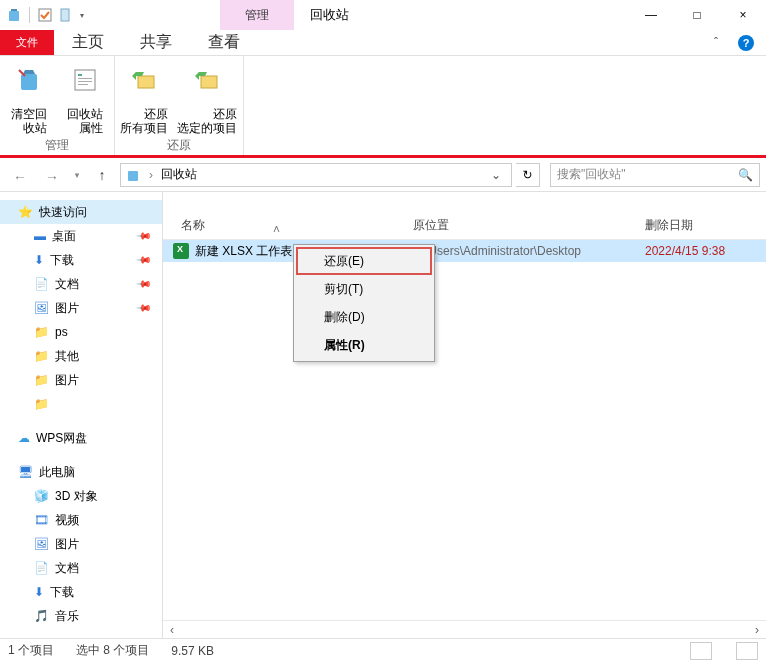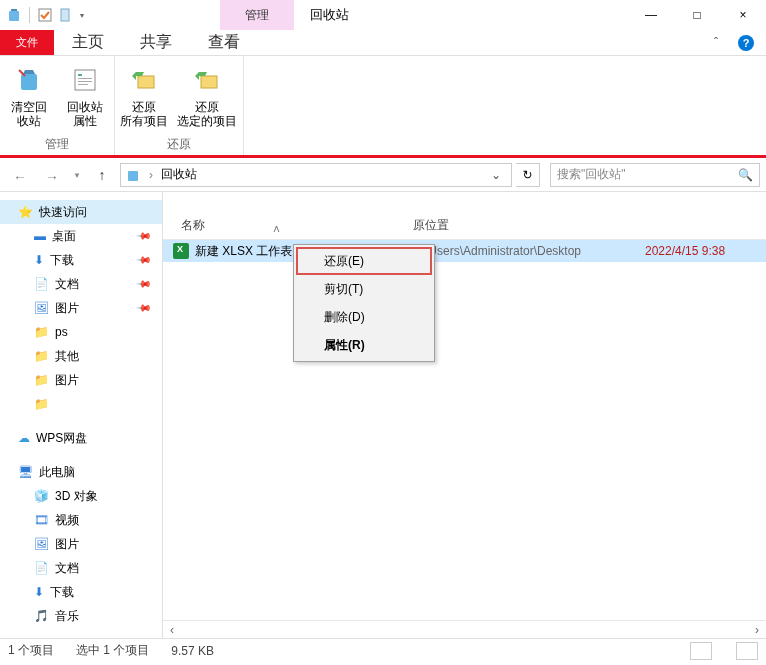--- a/index.html
+++ b/index.html
@@ -28,21 +28,21 @@
 .tabstrip .help { padding: 0 12px; display: flex; align-items: center; }
 .help-circle { width: 16px; height: 16px; border-radius: 50%; background: #0078d7; color: #fff; display: flex; align-items: center; justify-content: center; font-size: 11px; font-weight: bold; }
 
 
 .ribbon { height: 102px; border-bottom: 3px solid #e81123; background: #fff; display: flex; }
 .ribbon-group { display: flex; flex-direction: column; padding: 4px 6px 2px; border-right: 1px solid #e3e3e3; }
 .ribbon-group .items { flex: 1; display: flex; gap: 10px; }
 .ribbon-group .label { text-align: center; color: #666; font-size: 12px; padding-top: 2px; }
 .rib-btn { display: flex; flex-direction: column; align-items: center; width: 46px; padding-top: 4px; }
 .rib-btn .icon { width: 32px; height: 32px; display: flex; align-items: center; justify-content: center; }
-.rib-btn .text { text-align: center; line-height: 14px; margin-top: 4px; }
+.rib-btn .text { text-align: right; line-height: 14px; margin-top: 11px; }
 
 
 .navbar { height: 34px; display: flex; align-items: center; padding: 0 6px; gap: 4px; border-bottom: 1px solid #e0e0e0; }
 .navbtn { width: 28px; height: 28px; display: flex; align-items: center; justify-content: center; color: #888; font-size: 14px; }
 .navbtn.enabled { color: #333; }
 .addr { flex: 1; height: 24px; border: 1px solid #ccc; display: flex; align-items: center; padding: 0 4px; gap: 4px; }
 .addr .chev { color: #888; padding: 0 4px; }
 .addr .dd { margin-left: auto; color: #555; padding: 0 6px; }
 .refresh { width: 24px; height: 24px; border: 1px solid #ccc; border-left: none; display: flex; align-items: center; justify-content: center; }
 .searchbox { width: 210px; height: 24px; border: 1px solid #ccc; margin-left: 6px; display: flex; align-items: center; padding: 0 6px; color: #888; }
@@ -291,20 +291,21 @@
       </div>
     <div class="side-item level2">
         <span style="color:#2e7cd6;">🎵</span>
         <span>音乐</span>
       </div>
   </div>
   <div class="main">
     <div class="cols">
       <div class="col name">名称</div>
       <div class="col loc">原位置</div>
+      <div class="col date">删除日期</div>
     </div>
     <div class="rows">
       <div class="row">
         <div class="cell name">
             <span class="xls-ico"></span>
             <span>新建 XLSX 工作表</span>
           </div>
         <div class="cell loc">C:\Users\Administrator\Desktop</div>
         <div class="cell date">2022/4/15 9:38</div>
       </div>
@@ -319,18 +320,18 @@
     <div class="scroll-h">
       <div class="arrow">‹</div>
       <div class="track"></div>
       <div class="arrow">›</div>
     </div>
   </div>
 </div>
 
 <div class="statusbar">
   <span>1 个项目</span>
-  <span>选中 1 个项目</span>
+  <span>选中 8 个项目</span>
   <span>9.57 KB</span>
   <div class="spacer"></div>
   <div class="viewbtn"></div>
   <div class="viewbtn"></div>
 </div>
 
 </body></html>

